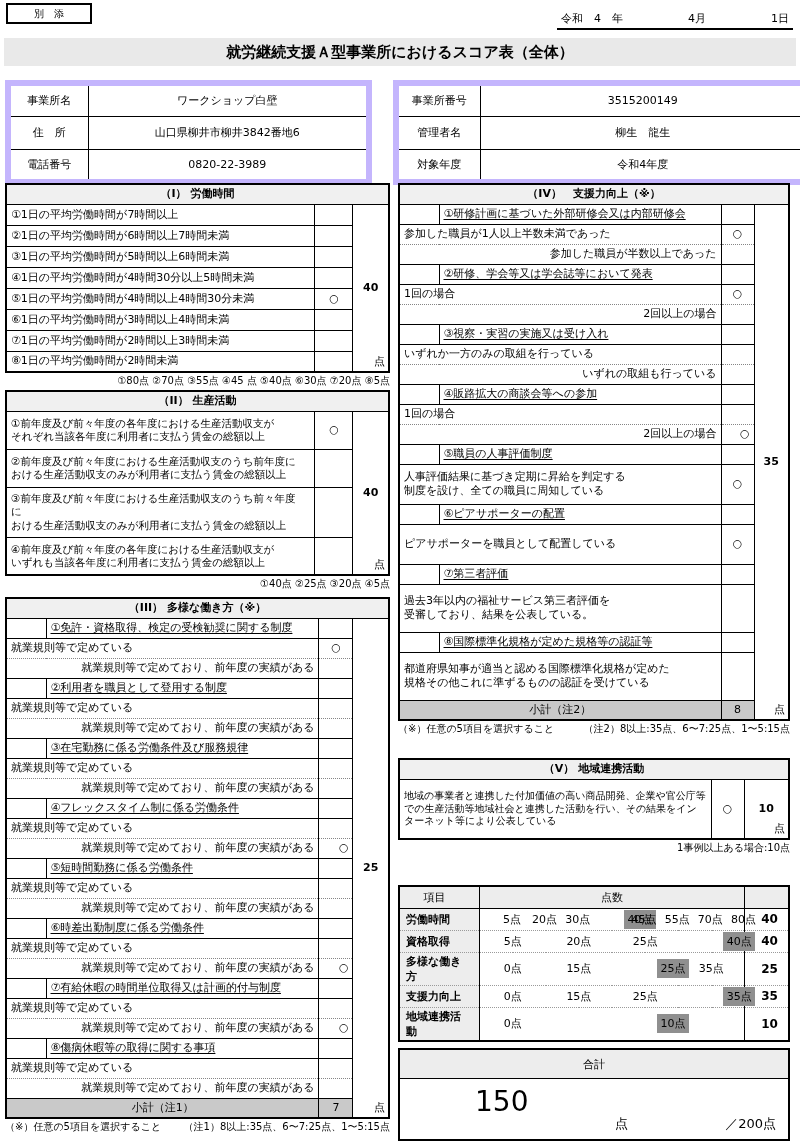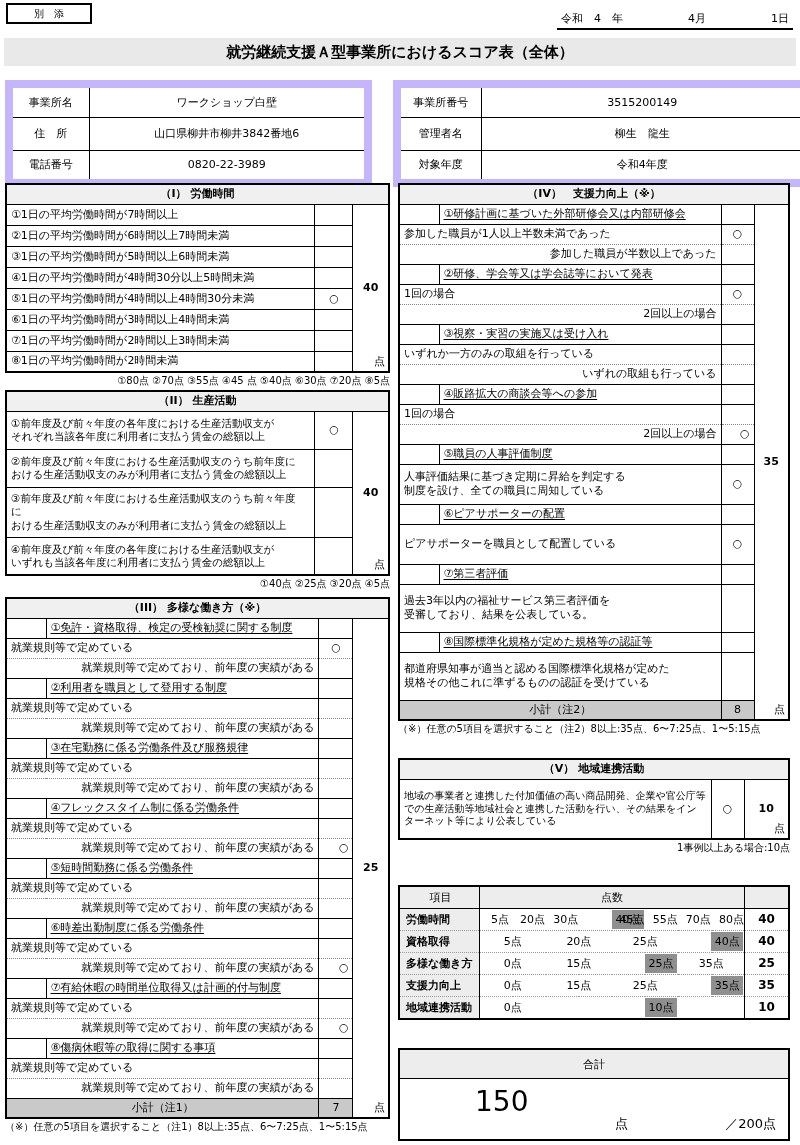--- a/index.html
+++ b/index.html
@@ -12,21 +12,21 @@
 
   
   .attach { position:absolute; left:6px; top:3px; width:86px; height:21px; border:2px solid #000;
     display:flex; align-items:center; justify-content:center; font-size:10px; }
   .dateline { position:absolute; left:557px; top:11px; width:236px; border-bottom:2px solid #000;
     padding:0 4px 2px 4px; display:flex; justify-content:space-between; font-size:11px; }
   .titlebar { position:absolute; left:4px; top:38px; width:792px; height:28px; background:#e9e9e9;
     display:flex; align-items:center; justify-content:center; font-size:15px; font-weight:bold; }
 
   
-  table.info { position:absolute; border-collapse:collapse; table-layout:fixed; border:8px solid #c4b5fd; }
+  table.info { position:absolute; border-collapse:collapse; table-layout:fixed; border:6px solid #c4b5fd; }
   table.info td { border:1px solid #000; height:33px; text-align:center; font-size:11px; padding:0 3px; }
   .info-l { left:5px; top:80px; width:367px; }
   .info-r { left:393px; top:80px; width:418px; }
 
   
   .main { position:absolute; left:0; top:183px; width:800px; height:962px; }
   .colL { position:absolute; left:5px; top:0; width:385px; }
   .colR { position:absolute; left:398px; top:0; width:392px; }
   .blk { position:absolute; left:0; width:100%; }
 
@@ -48,26 +48,26 @@
   td.det3 { padding-left:46px; }
   td.det4 { padding-left:9px; }
   td.subt { background:#c9c9c9; text-align:center; font-size:11px;margin-left:8px; }
 
   .h20{height:20px} .h21{height:21px} .h38{height:38px} .h40{height:40px}
   .h48{height:48px} .h50{height:50px} .h60{height:60px}
 
   
   .fn { font-size:10px; margin-top:2px; line-height:1.2; }
   .fn-r { text-align:right; }
-  .fn-split { display:flex; justify-content:flex-start; }
+  .fn-split { display:flex; justify-content:space-between; }
 
   
   table.sum { border-collapse:collapse; width:100%; table-layout:fixed; border:2px solid #000; }
   table.sum td { border:0; border-top:1px dotted #9a9a9a; text-align:center; font-size:11px;
-    height:22px; padding:1px 4px; }
+    height:22px; padding:1px 16px; }
   table.sum tr.head td { border-top:0; background:#ededed; }
   table.sum tr.first > td { border-top:1px solid #000; }
   table.sum td.lbl { background:#ededed; font-weight:bold; text-align:left; padding-left:6px;
     border-right:1px solid #000; }
   table.sum td.scr { border-left:1px solid #000; font-weight:bold; font-size:12px; }
   table.sum td.pdiv { border-right:1px solid #000; }
   .pt { display:inline-block; min-width:32px; padding:2px 1px; }
   .pt.hl { background:#8f8f8f;margin-left:29px; }
 
   

